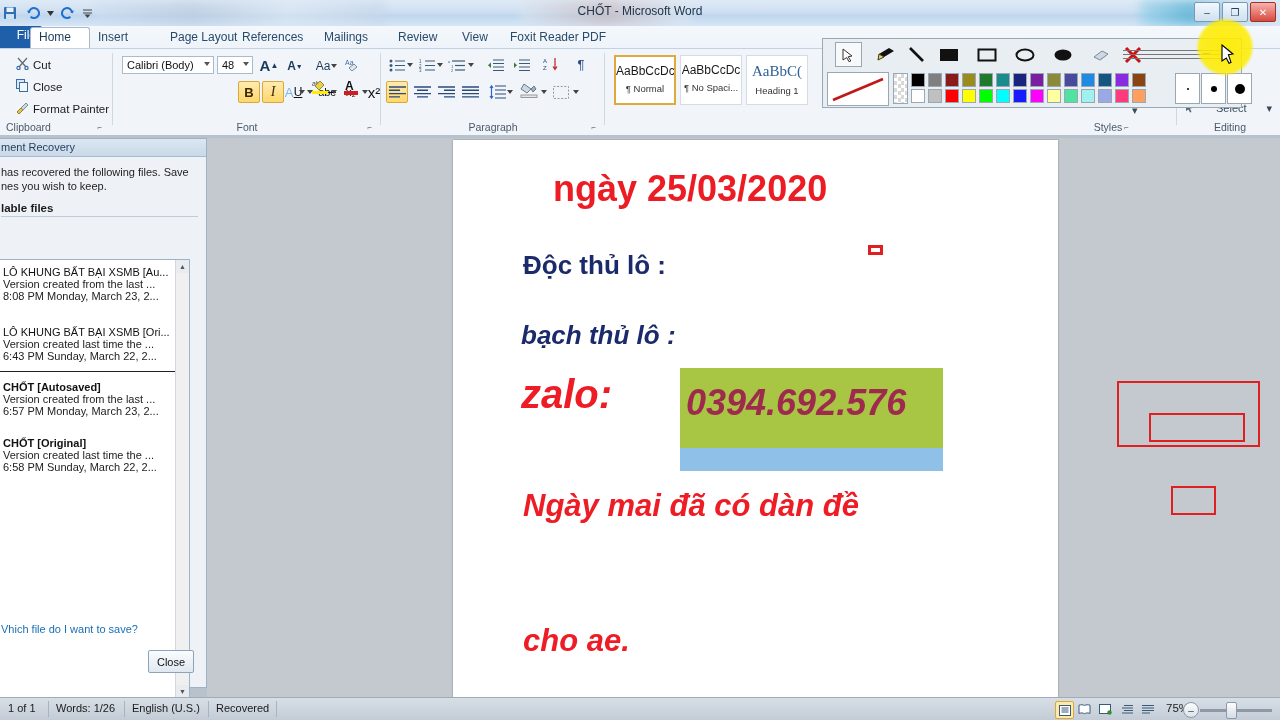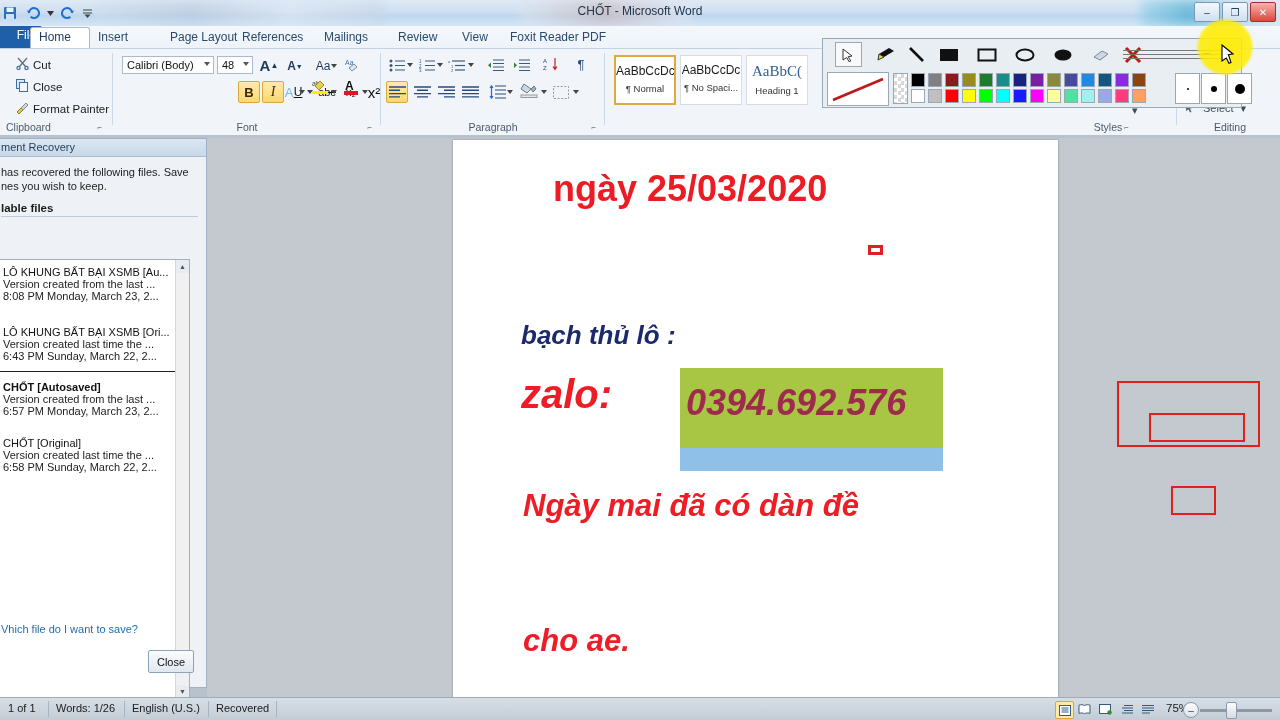--- a/index.html
+++ b/index.html
@@ -476,37 +476,38 @@
       </div>
       <div style="position:absolute;left:524px;bottom:18px;font-size:11px;color:#3a4a5a">
         <span>Styles</span> ▾
       </div>
       <div class="grouplabel" style="left:440px;width:120px">Styles</div>
       <div class="dialoglauncher" style="left:516px">⌐</div>
     </div>
     <div class="groupsep" style="left:1176px"></div>
 
     <div class="group" style="left:1180px;width:100px">
-      <div style="position:absolute;left:4px;bottom:20px;font-size:11px;color:#3a4a5a;display:flex;align-items:center;gap:7px">
+      <div style="position:absolute;left:4px;bottom:20px;font-size:11px;color:#3a4a5a;display:flex;align-items:center;gap:20px">
         <span>
           <svg width="12" height="12" viewBox="0 0 12 12">
               <path d="M2 1l7 6-3 .6L7.5 11 6 11.6 4.5 8.4 2 10z" fill="#5a6a7a"></path>
             </svg>
         </span>
         <span>Select</span> ▾
       </div>
       <div class="grouplabel">Editing</div>
     </div>
 
   </div>
 </div>
 
 <div id="docarea">
   <div id="page">
     <div class="dline" id="l-date">ngày 25/03/2020</div>
+    <div class="dline" id="l-doc">Độc thủ lô :</div>
     <div class="dline" id="l-zalo">zalo:</div>
     <div class="dline" id="l-bach">bạch thủ lô :</div>
     <div id="hlbox">
       <div id="hlgreen"></div>
       <div id="hlblue"></div>
       <div id="l-phone">0394.692.576</div>
     </div>
     <div class="dline" id="l-t1">Ngày mai đã có dàn đề</div>
     <div class="dline" id="l-t3">cho ae.</div>
   </div>
@@ -543,21 +544,21 @@
     <div class="recsep"></div>
     <div class="recitem">
 
       <div class="t1" style="font-weight:bold">CHỐT  [Autosaved]</div>
       <div class="t2">Version created from the last ...</div>
       <div class="t3">6:57 PM Monday, March 23, 2...</div>
     </div>
     <div style="height:8px"></div>
     <div class="recitem">
 
-      <div class="t1" style="font-weight:normal">CHỐT  [Original]</div>
+      <div class="t1" style="font-weight:bold">CHỐT  [Original]</div>
       <div class="t2">Version created last time the ...</div>
       <div class="t3">6:58 PM Sunday, March 22, 2...</div>
     </div>
 
     <div id="recscroll">
       <div class="scrollarrow">▲</div>
       <div class="scrollarrow" style="position:absolute;bottom:0">▼</div>
     </div>
   </div>
 

